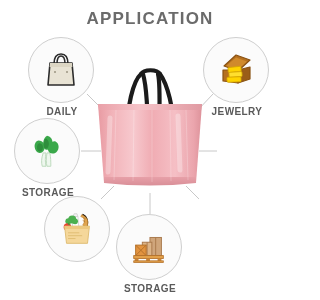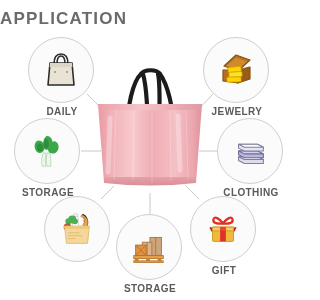--- a/index.html
+++ b/index.html
@@ -7,21 +7,21 @@
     width:300px;height:300px;
     background:#ffffff;
     font-family:"Liberation Sans", sans-serif;
     overflow:hidden;position:relative;
   }
   #stage{position:absolute;inset:0;width:300px;height:300px;}
 
   
   .title{
     position:absolute;left:0;top:9px;width:300px;
-    text-align:left;
+    text-align:center;
     font-size:17px;font-weight:bold;color:#6b6b6b;
     letter-spacing:1.2px;
     font-family:"Liberation Sans", sans-serif;
   }
 
   
   .lines{position:absolute;left:0;top:0;width:300px;height:300px;}
 
   
   .badge{position:absolute;width:68px;}
@@ -172,36 +172,20 @@
         </g>
         <g fill="#2e8e3c">
           <path d="M21,9 C24,11 25,15 23,18 C22,20 20,20 19,18 C18,15 19,10 21,9 Z"></path>
           <path d="M14,14 C17,14 19,18 17,21 C16,23 13,23 12,21 C11,18 12,14 14,14 Z"></path>
         </g>
       </svg>
     </div>
     <div class="blabel">STORAGE</div>
   </div>
 
-  <div class="badge" id="b-clothing">
-    <div class="circle">
-      <svg class="ico" width="42" height="42" viewBox="0 0 44 44">
-
-        <path d="M10,28 L30,28 L36,31 L36,35 L16,35 L10,32 Z" fill="#dcdcea" stroke="#7f7f9e" stroke-width="1.1" stroke-linejoin="round"></path>
-        <path d="M10,28 L30,28 L36,31 L16,31 Z" fill="#f2f2f8" stroke="#7f7f9e" stroke-width="1.1" stroke-linejoin="round"></path>
-
-        <path d="M10,22 L30,22 L36,25 L36,29 L16,29 L10,26 Z" fill="#b9b6e0" stroke="#6f6c96" stroke-width="1.1" stroke-linejoin="round"></path>
-        <path d="M10,22 L30,22 L36,25 L16,25 Z" fill="#d3d1ee" stroke="#6f6c96" stroke-width="1.1" stroke-linejoin="round"></path>
-
-        <path d="M10,15 L30,15 L36,18 L36,22 L16,22 L10,19 Z" fill="#e7e7f2" stroke="#7f7f9e" stroke-width="1.1" stroke-linejoin="round"></path>
-        <path d="M10,15 L30,15 L36,18 L16,18 Z" fill="#fbfbfe" stroke="#7f7f9e" stroke-width="1.1" stroke-linejoin="round"></path>
-      </svg>
-    </div>
-    <div class="blabel">CLOTHING</div>
-  </div>
 
   <div class="badge" id="b-grocery">
     <div class="circle">
       <svg class="ico" width="42" height="42" viewBox="0 0 44 44">
 
         <path d="M28,6 C33,8 35,14 33,19 L29,17 C31,13 30,9 27,8 Z" fill="#e3a martin"></path>
         <path d="M27,7 C33,9 35,15 32,20 L28,18 C31,14 30,10 26,9 Z" fill="#e0a44f" stroke="#c98b34" stroke-width=".8"></path>
         <g stroke="#b87c2a" stroke-width=".8">
           <line x1="28.5" y1="10" x2="31" y2="11.5"></line>
           <line x1="28" y1="13" x2="30.5" y2="14.5"></line>
@@ -251,37 +235,14 @@
           <rect x="7" y="34" width="4" height="3"></rect>
           <rect x="19" y="34" width="4" height="3"></rect>
           <rect x="31" y="34" width="4" height="3"></rect>
         </g>
         <rect x="6" y="36.5" width="31" height="1.8" fill="#e3a14a" stroke="#b4712a" stroke-width=".8"></rect>
       </svg>
     </div>
     <div class="blabel">STORAGE</div>
   </div>
 
-  <div class="badge" id="b-gift">
-    <div class="circle">
-      <svg class="ico" width="42" height="42" viewBox="0 0 44 44">
-
-        <g fill="none" stroke="#e03127" stroke-width="2.4" stroke-linecap="round">
-          <path d="M22,16 C18,11 13,8 12,12 C11,16 17,17 22,16 Z"></path>
-          <path d="M22,16 C26,11 31,8 32,12 C33,16 27,17 22,16 Z"></path>
-        </g>
-
-        <g fill="#c62a21">
-          <path d="M8,20 C10,20 13,22 14,24 L10,25 C9,23 8,22 8,20 Z"></path>
-          <path d="M36,20 C34,20 31,22 30,24 L34,25 C35,23 36,22 36,20 Z"></path>
-        </g>
-
-        <rect x="11" y="20" width="22" height="15" rx="1" fill="#efb93c" stroke="#cf9a22" stroke-width="1"></rect>
-        <rect x="11" y="20" width="22" height="4" fill="#f5cd63" stroke="#cf9a22" stroke-width="1"></rect>
-
-        <rect x="19" y="20" width="6" height="15" fill="#e03127"></rect>
-        <rect x="19" y="20" width="6" height="4" fill="#ee4438"></rect>
-      </svg>
-    </div>
-    <div class="blabel">GIFT</div>
-  </div>
 
 </div>
 
 </body></html>

